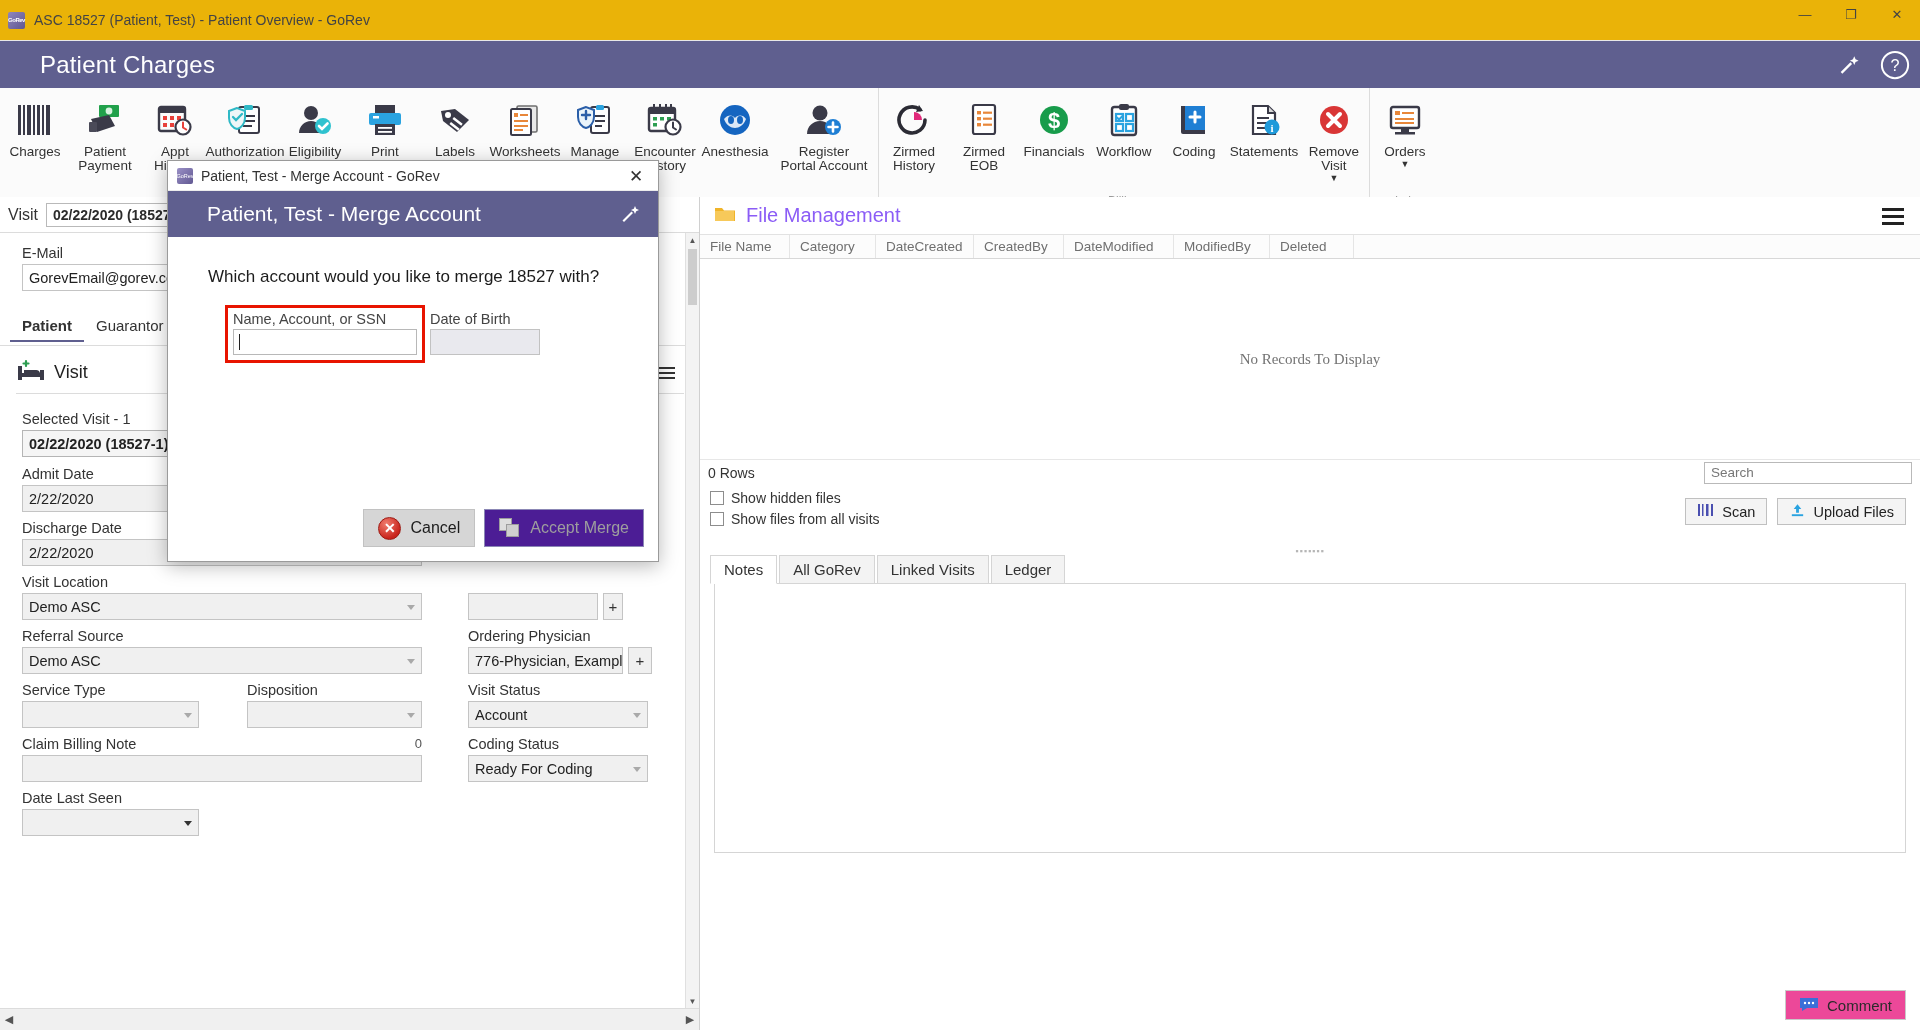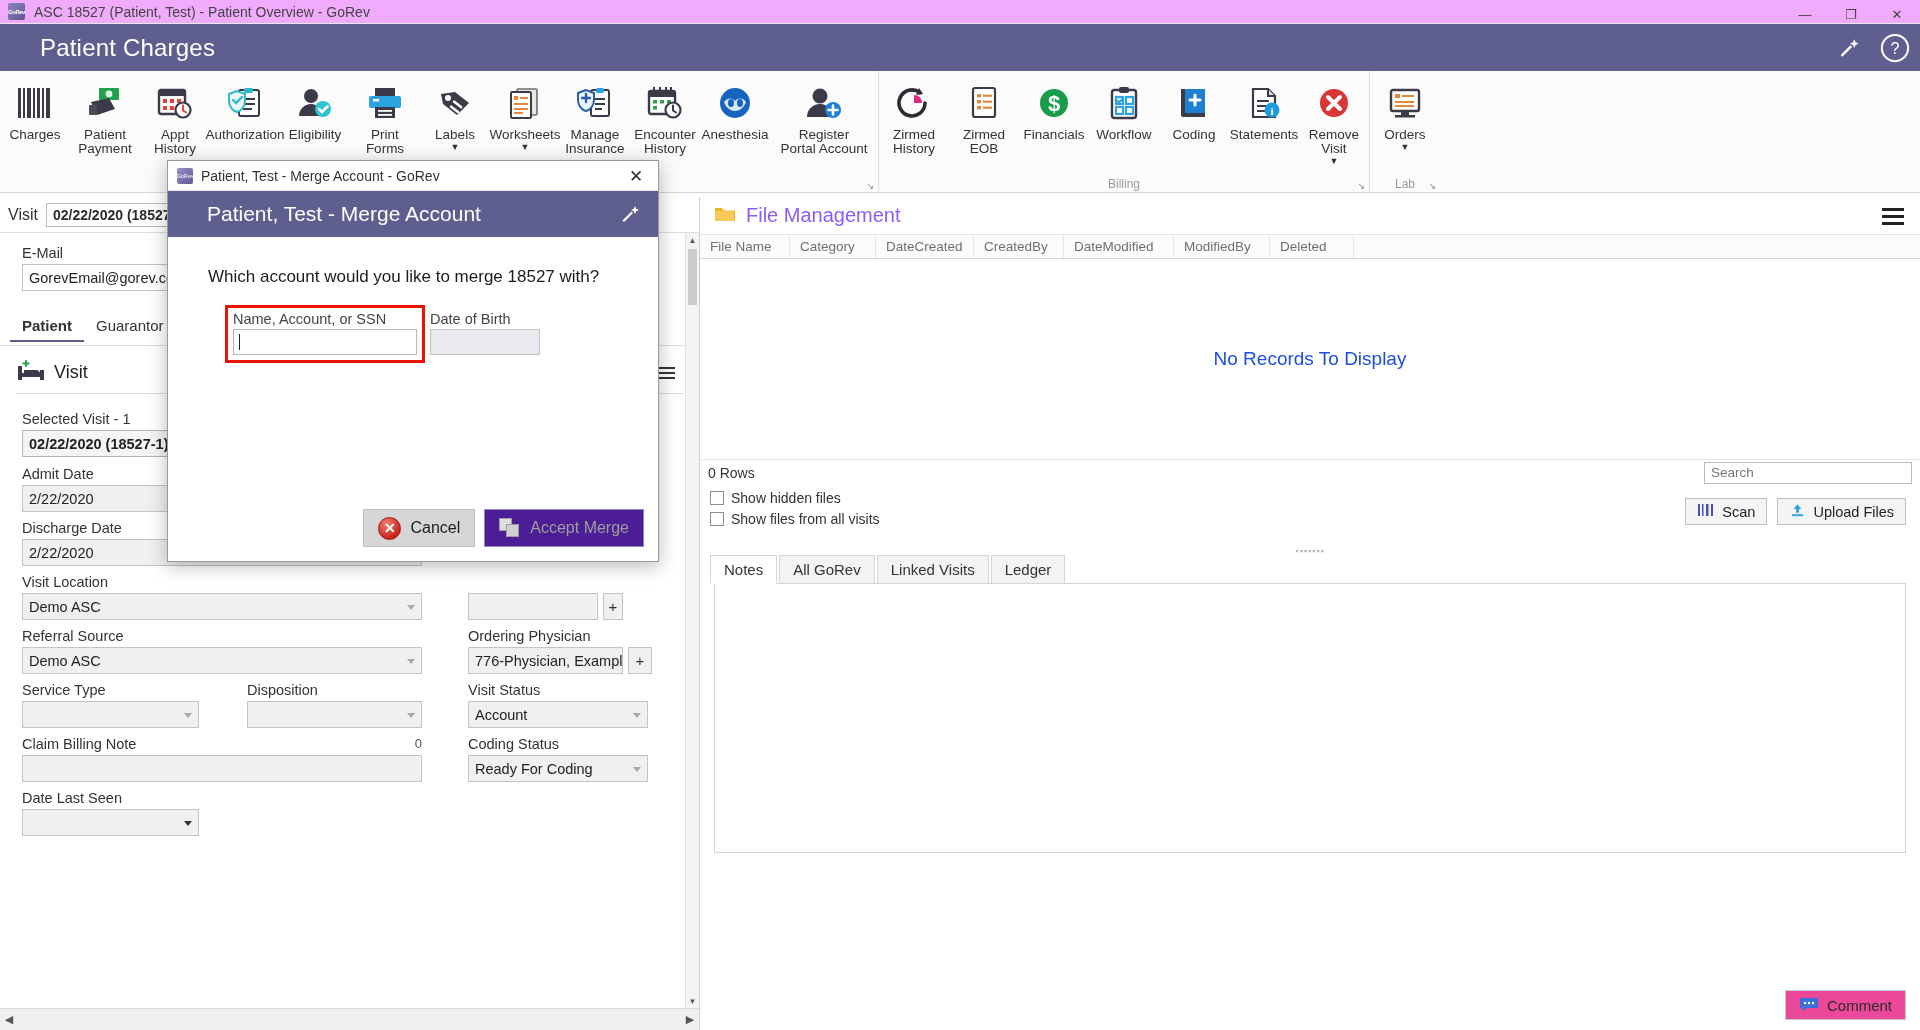--- a/index.html
+++ b/index.html
@@ -9,22 +9,22 @@
     font-family:"Liberation Sans", sans-serif;
     font-size:15px;
     color:#2b2b2b;
     background:#ffffff;
     overflow:hidden;
     position:relative;
   }
 
   
   .titlebar{
-    height:24px; display:flex; align-items:center;
-    background:#f0abfc; border-bottom:1px solid #e8e8e8;
+    height:41px; display:flex; align-items:center;
+    background:#eab308; border-bottom:1px solid #e8e8e8;
     padding-left:8px; position:relative;
   }
   .tb-appicon{
     width:17px;height:17px;border-radius:2px;
     background:linear-gradient(135deg,#8f86bd,#5f5690);
     display:flex;align-items:center;justify-content:center;
     color:#fff;font-size:6px;font-weight:bold;letter-spacing:-0.5px;
     margin-right:9px; flex:none;
   }
   .tb-title{ font-size:14px; color:#444; }
@@ -146,21 +146,21 @@
   .fmhdr .t{ font-size:20px; color:#8b5cf6; margin-left:10px; }
   .fmhdr .menu{ position:absolute; right:16px; top:11px; }
   .fmhdr .menu i{ display:block;width:22px;height:3px;background:#222; margin-bottom:4px;}
   .gridhdr{
     height:24px; display:flex; border-bottom:1px solid #d8d8d8; background:#fcfcfc;
   }
   .gridhdr .th{
     font-size:13.5px; color:#6f6f6f; padding:3px 10px; border-right:1px solid #e5e5e5;
     display:flex; align-items:center;
   }
-  .gridbody{ height:200px; display:flex; align-items:center; justify-content:center; color:#1d4ed8; font-size:19px; }
+  .gridbody{ height:200px; display:flex; align-items:center; justify-content:center; color:#737373; font-size:15px;font-family:Liberation Serif, serif; }
   .rowsbar{ height:26px; display:flex; align-items:center; padding:0 8px; border-top:1px solid #e7e7e7; justify-content:space-between;}
   .rowsbar .rtxt{ font-size:14px; color:#333; }
   .searchbox{
     width:208px;height:22px;border:1px solid #b9b9b9;background:#fff;font-size:13.5px;color:#777;
     display:flex;align-items:center;padding:0 6px;
   }
   .cbline{ display:flex; align-items:center; gap:7px; font-size:14px; color:#333; margin:5px 0 0 10px; }
   .cbx{ width:14px;height:14px;border:1px solid #8d8d8d; background:#fff; }
   .btnrow{ position:absolute; right:14px; display:flex; gap:10px; }
   .gbtn{

